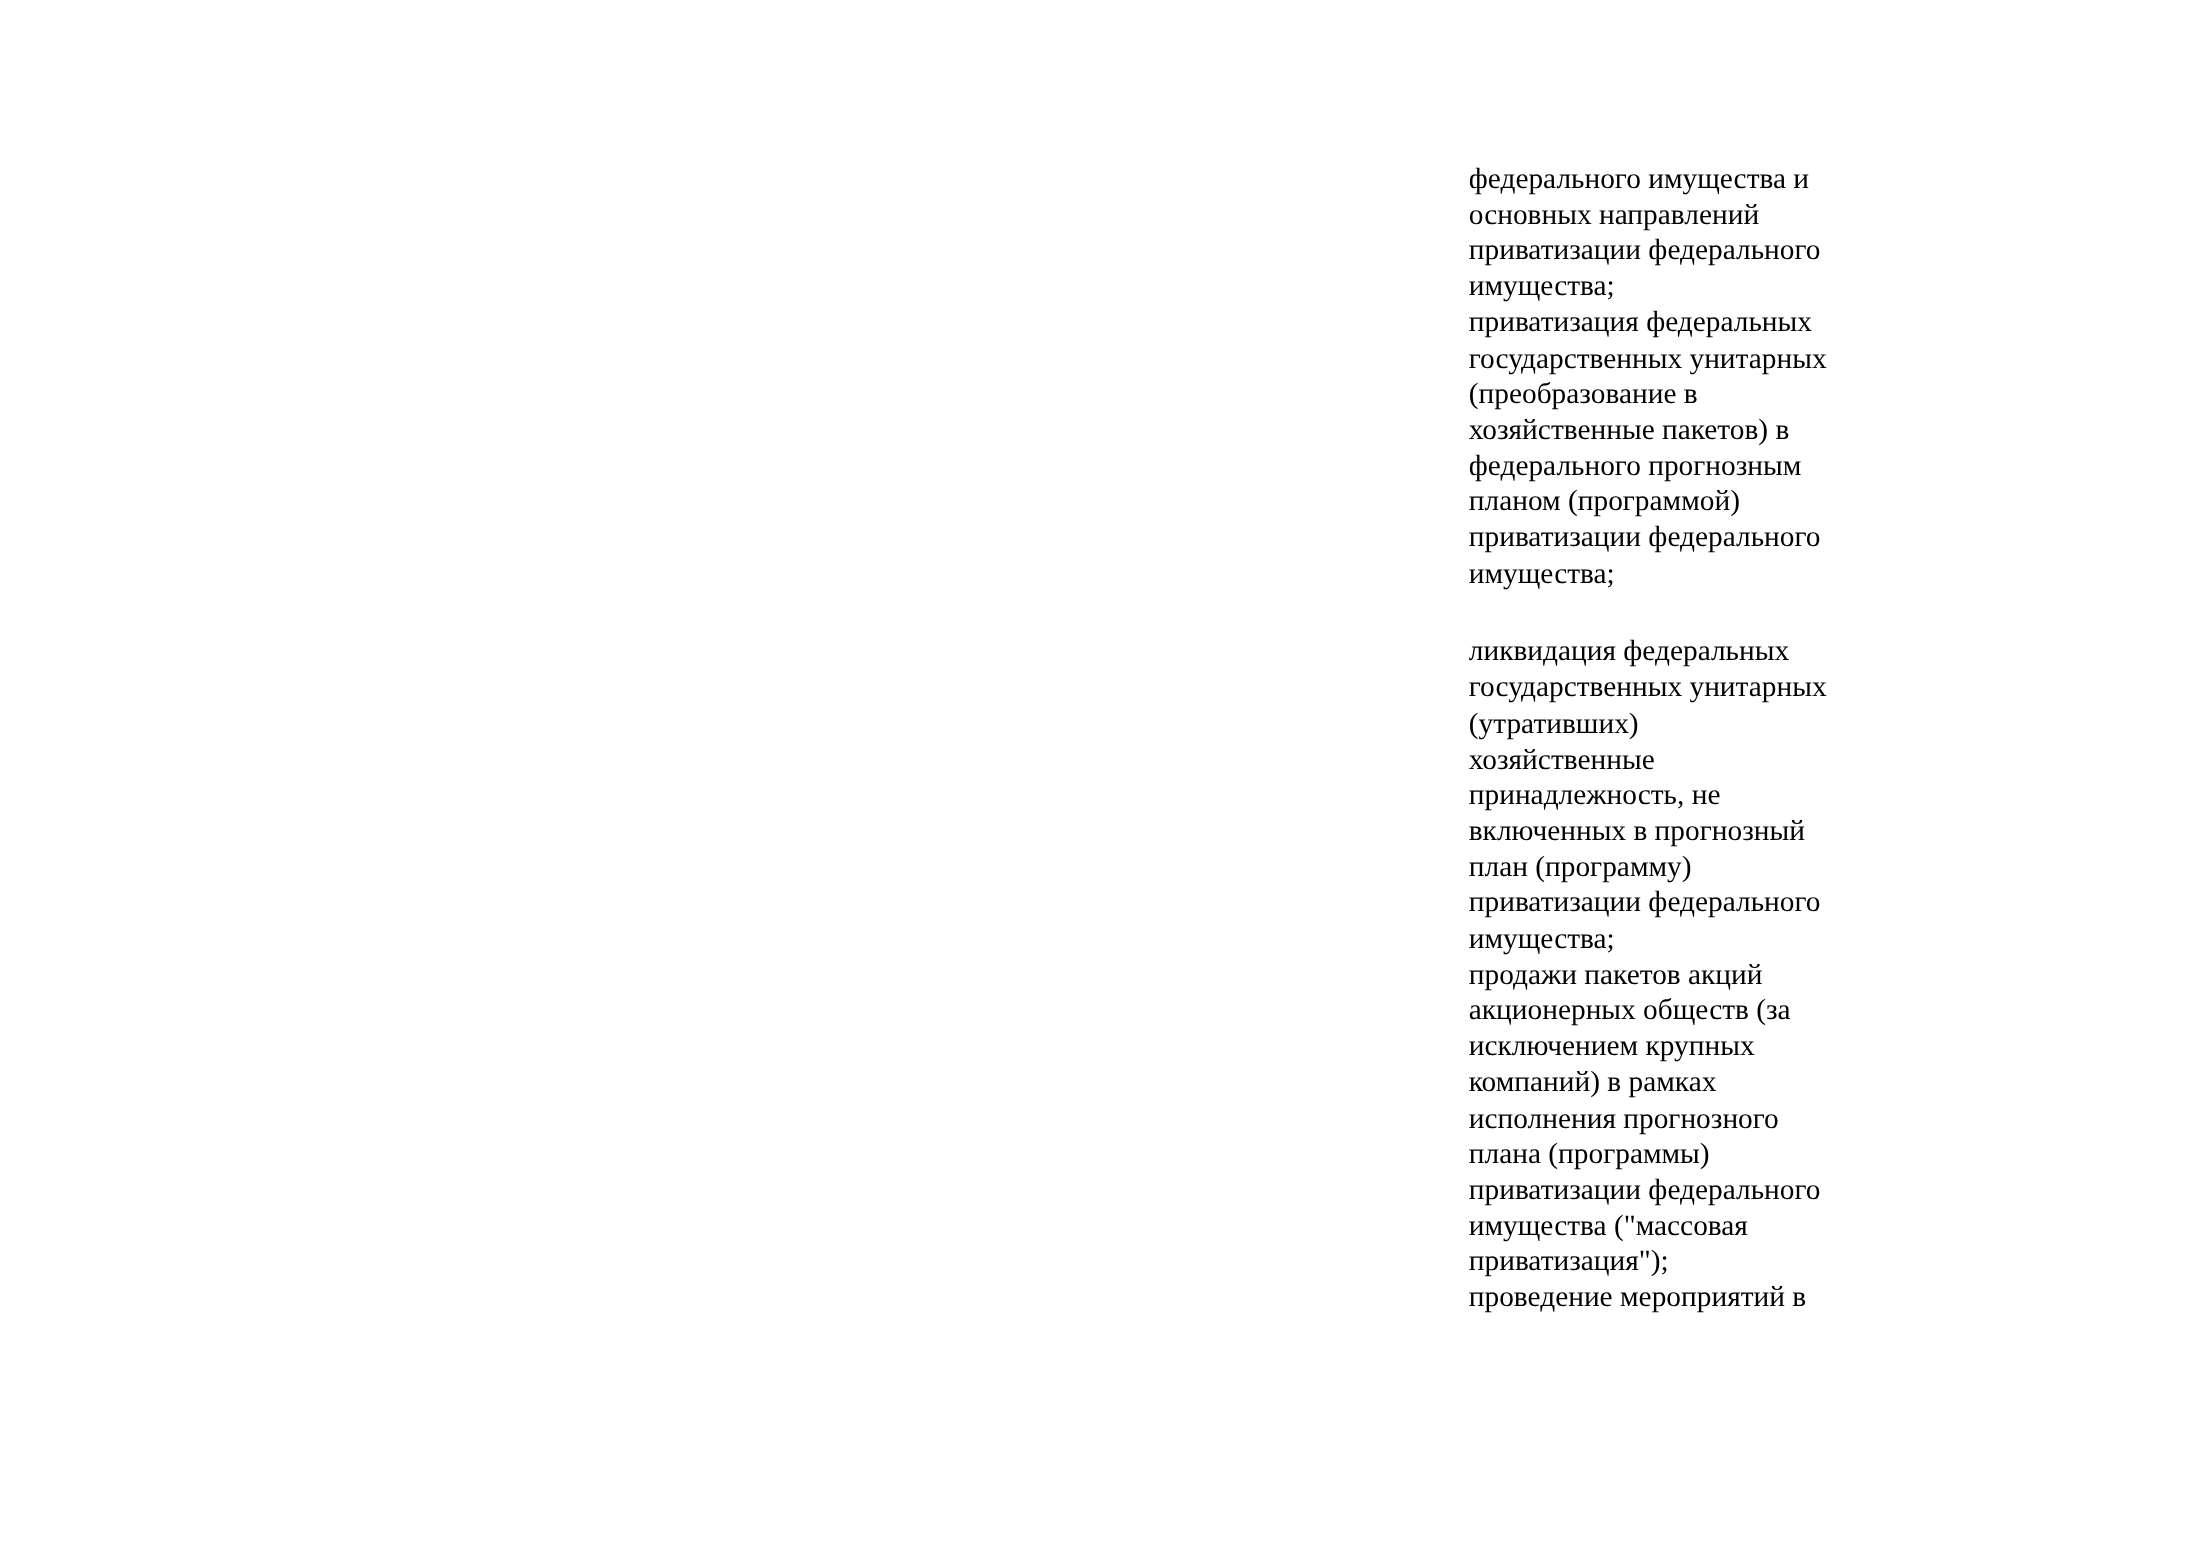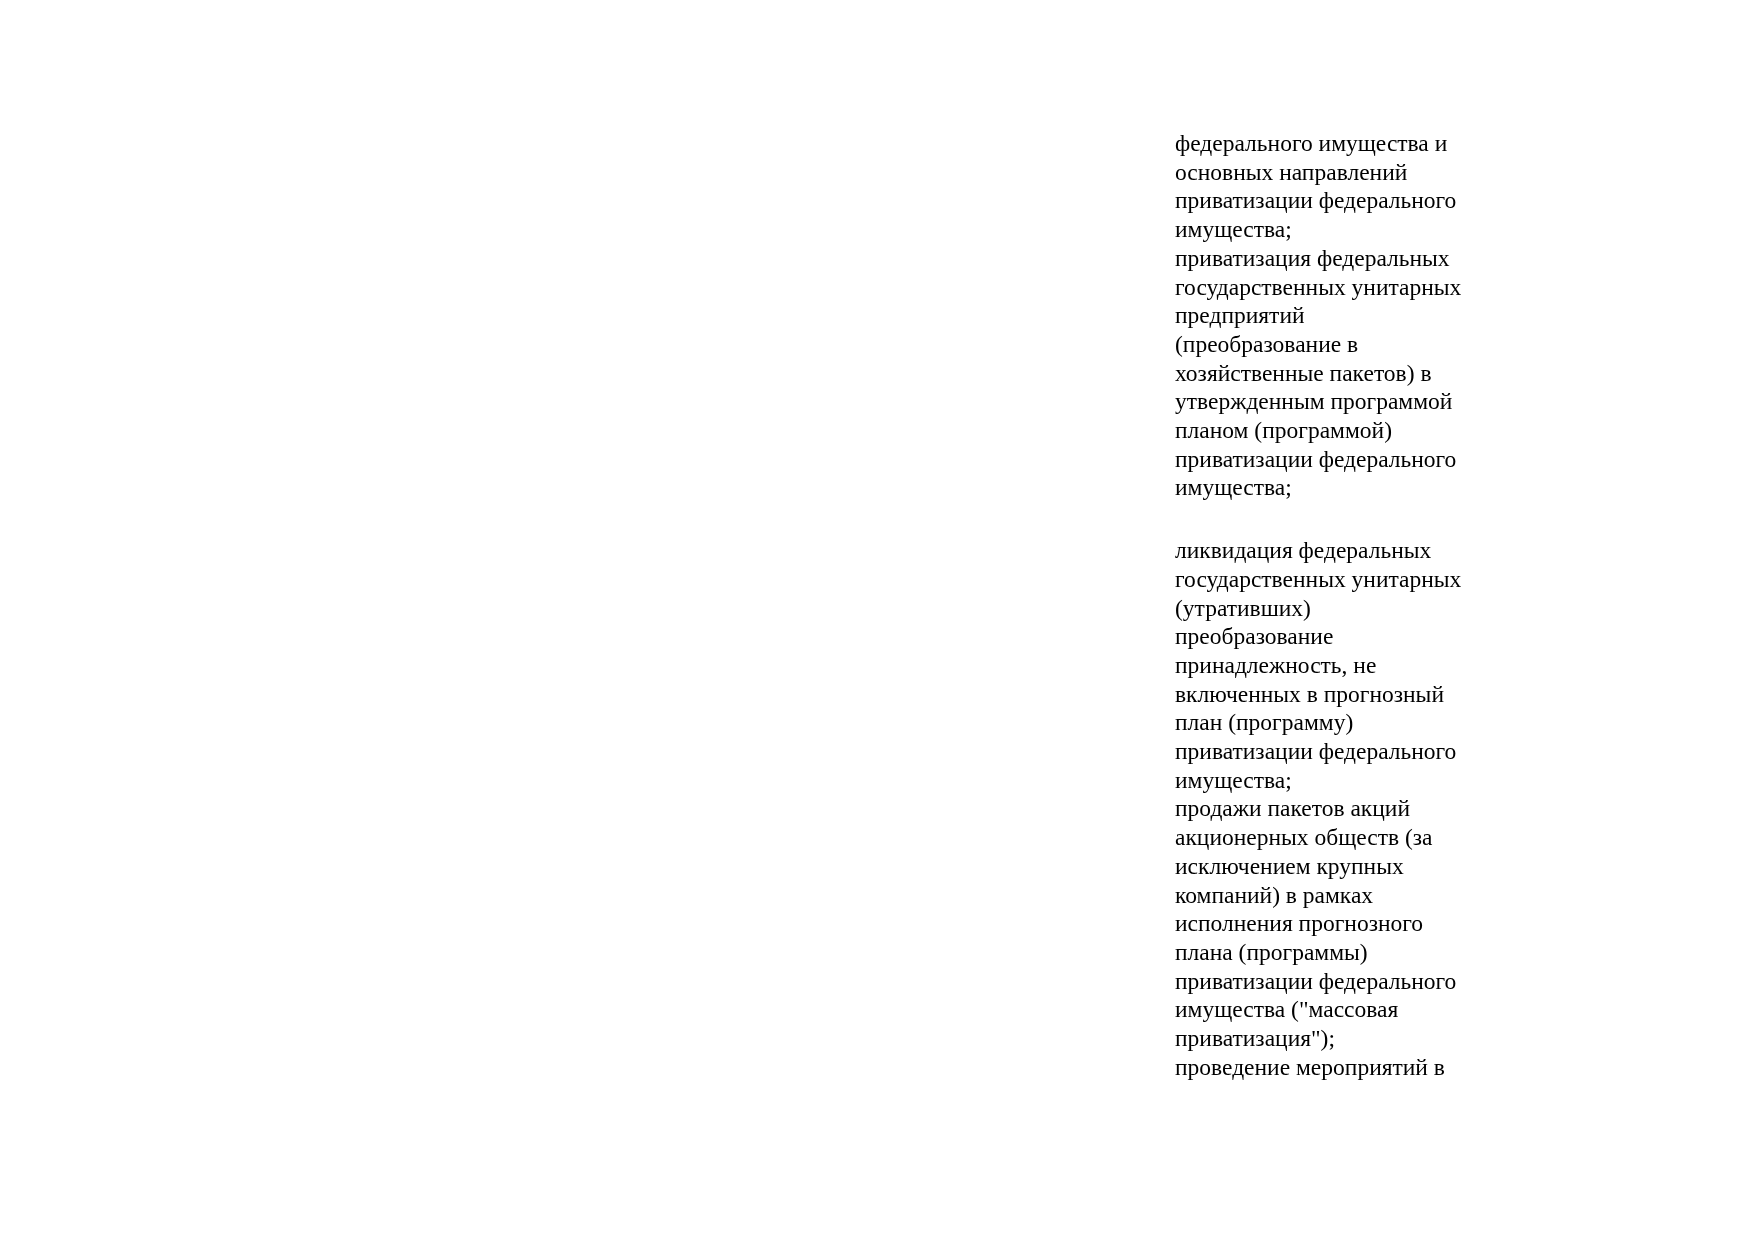--- a/index.html
+++ b/index.html
@@ -51,34 +51,33 @@
     <p class="paragraph">
       <span class="line">федерального имущества и</span>
       <span class="line">основных направлений</span>
       <span class="line">приватизации федерального</span>
       <span class="line">имущества;</span>
     </p>
 
     <p class="paragraph">
       <span class="line">приватизация федеральных</span>
       <span class="line">государственных унитарных</span>
-      <span class="line">предприятий</span>
       <span class="line">(преобразование в</span>
       <span class="line">хозяйственные пакетов) в</span>
-      <span class="line">утвержденным программой</span>
+      <span class="line">федерального прогнозным</span>
       <span class="line">планом (программой)</span>
       <span class="line">приватизации федерального</span>
       <span class="line">имущества;</span>
     </p>
 
     <p class="paragraph gap">
       <span class="line">ликвидация федеральных</span>
       <span class="line">государственных унитарных</span>
       <span class="line">(утративших)</span>
-      <span class="line">преобразование</span>
+      <span class="line">хозяйственные</span>
       <span class="line">принадлежность, не</span>
       <span class="line">включенных в прогнозный</span>
       <span class="line">план (программу)</span>
       <span class="line">приватизации федерального</span>
       <span class="line">имущества;</span>
     </p>
 
     <p class="paragraph">
       <span class="line">продажи пакетов акций</span>
       <span class="line">акционерных обществ (за</span>

